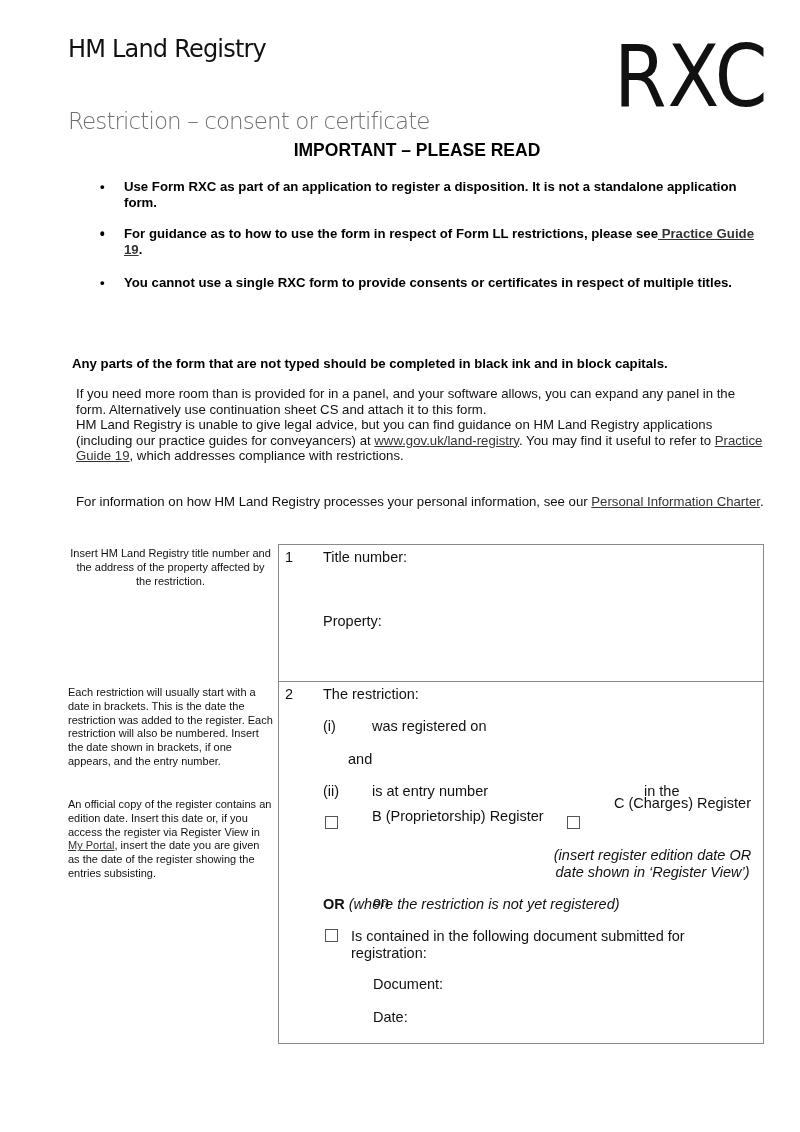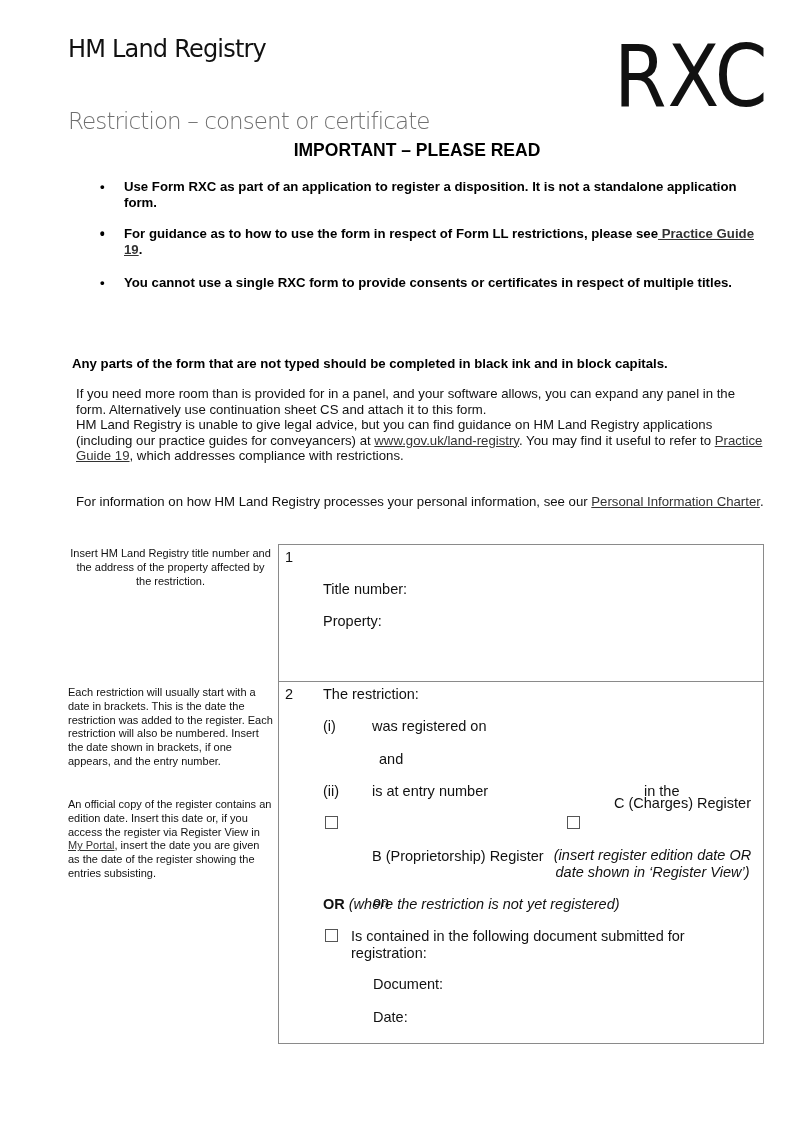--- a/index.html
+++ b/index.html
@@ -111,41 +111,41 @@
 <div class="abs side-note sn1">Insert HM Land Registry title number and the address of the property affected by the restriction.</div>
 <div class="abs side-note sn2">Each restriction will usually start with a date in brackets. This is the date the restriction was added to the register. Each restriction will also be numbered. Insert the date shown in brackets, if one appears, and the entry number.</div>
 <div class="abs side-note sn3">
   <span>An official copy of the register contains an edition date. Insert this date or, if you access the register via Register View in </span><a class="link" href="#">My Portal</a><span>, insert the date you are given as the date of the register showing the entries subsisting.</span>
 </div>
 
 <div class="abs panel-box"></div>
 <div class="abs panel-divider"></div>
 
 <div class="abs ft num" style="top:549px;">1</div>
-<div class="abs ft" style="left:323px; top:549px;margin-top:32px;">Title number:</div>
+<div class="abs ft" style="left:323px; top:549px;">Title number:</div>
 <div class="abs" style="left:420px; top:546px; width:330px; height:56px;"></div>
 <div class="abs ft" style="left:323px; top:613px;">Property:</div>
 <div class="abs" style="left:390px; top:610px; width:360px; height:66px;"></div>
 
 <div class="abs ft num" style="top:686px;">2</div>
 <div class="abs ft" style="left:323px; top:686px;">The restriction:</div>
 
 <div class="abs ft" style="left:323px; top:718px;">(i)</div>
 <div class="abs ft" style="left:372px; top:718px;">was registered on</div>
 <div class="abs" style="left:495px; top:716px; width:255px; height:20px;"></div>
 
-<div class="abs ft" style="left:379px; top:751px;">and</div>
+<div class="abs ft" style="left:348px; top:751px;">and</div>
 
 <div class="abs ft" style="left:323px; top:783px;">(ii)</div>
 <div class="abs ft" style="left:372px; top:783px;">is at entry number</div>
 <div class="abs" style="left:495px; top:781px; width:140px; height:20px;"></div>
 <div class="abs ft" style="left:644px; top:783px;">in the</div>
 
 <div class="abs checkbox" style="left:325px; top:816px;"></div>
-<div class="abs ft" style="left:372px; top:848px;">B (Proprietorship) Register</div>
+<div class="abs ft" style="left:372px; top:808px;">B (Proprietorship) Register</div>
 <div class="abs checkbox" style="left:567px; top:816px;"></div>
 <div class="abs ft" style="left:614px; top:795px;">C (Charges) Register</div>
 
 <div class="abs ft" style="left:373px; top:847px;margin-top:47px;">on</div>
 <div class="abs" style="left:400px; top:845px; width:140px; height:20px;"></div>
 <div class="abs ft italic" style="left:545px; top:847px; width:215px; text-align:center;">(insert register edition date OR date shown in ‘Register View’)</div>
 
 <div class="abs ft" style="left:323px; top:896px;">
   <b>OR</b>
   <span class="italic">(where the restriction is not yet registered)</span>

